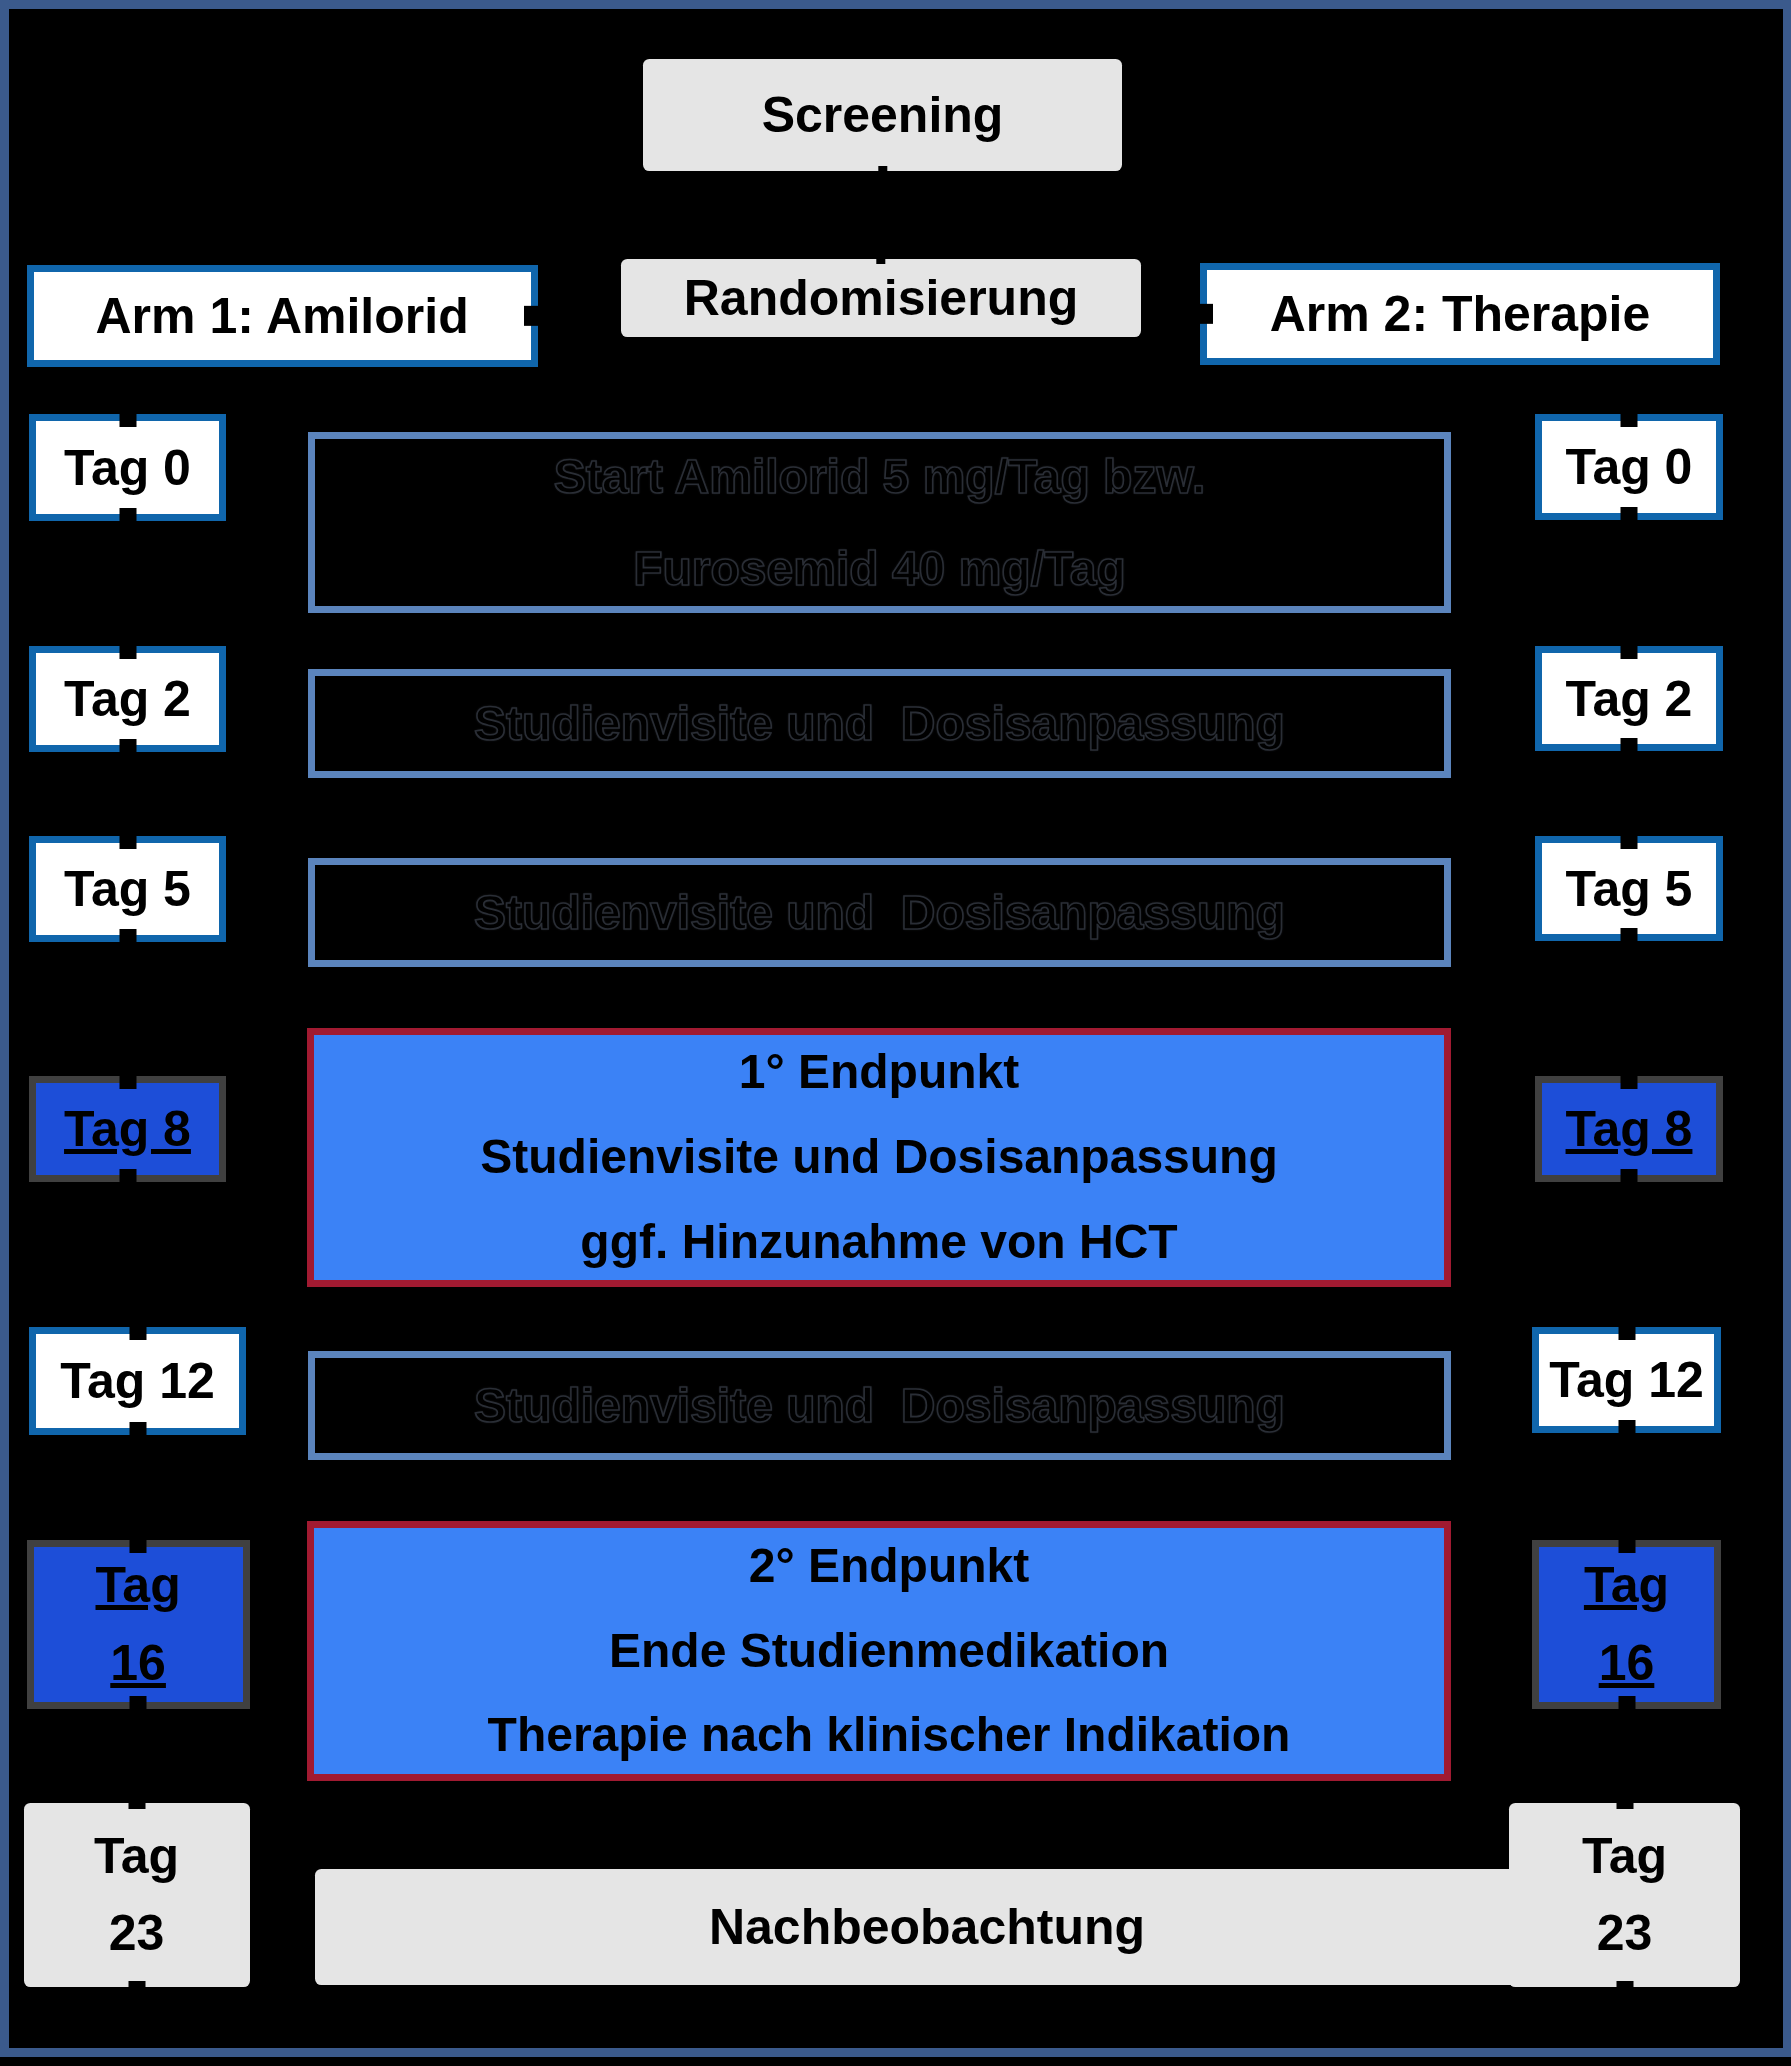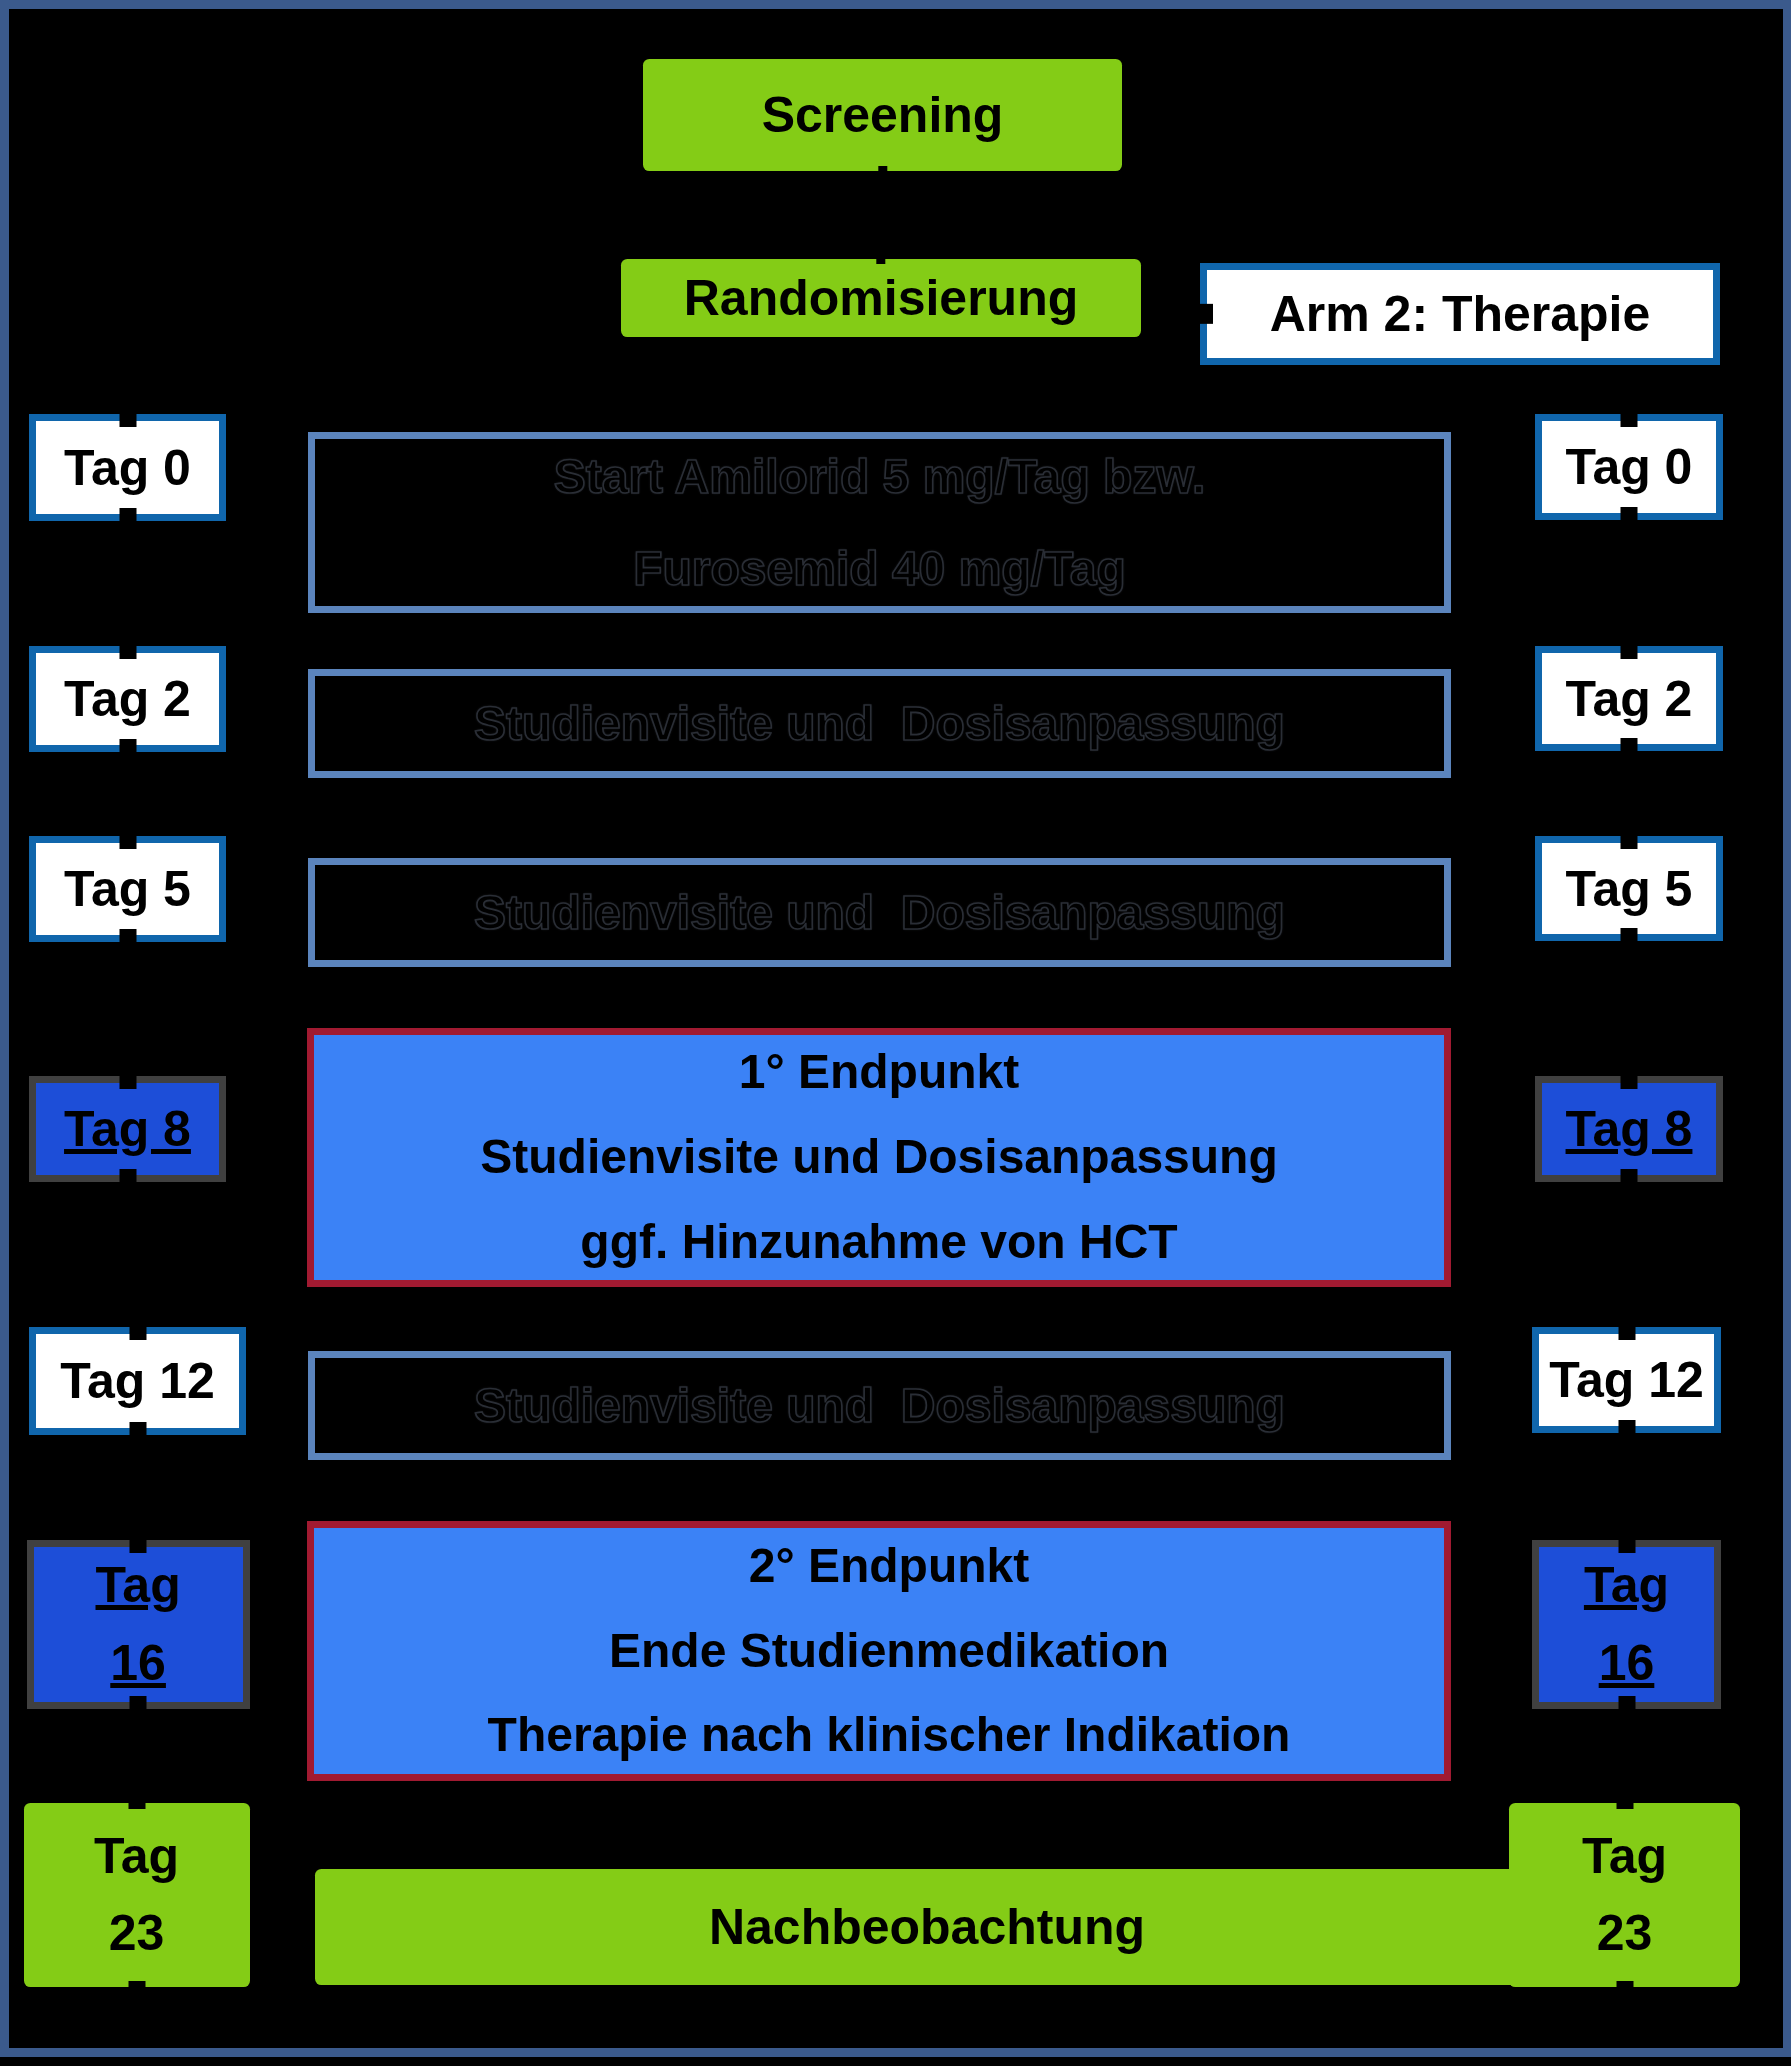--- a/index.html
+++ b/index.html
@@ -17,21 +17,21 @@
     pointer-events:none;
   }
   .box{
     position:absolute;
     box-sizing:border-box;
     display:flex;align-items:center;justify-content:center;
     text-align:center;
     color:#000;
   }
   .box .label{white-space:pre-wrap;}
-  .blue-fill{background:#84cc16;border-radius:6.3px;}
+  .blue-fill{background:#e5e5e5;border-radius:6.3px;}
   .white-box{background:#ffffff;border:7px solid #1066ac;}
   .orange-day{background:#1d4ed8;border:7px solid #404040;text-decoration:underline;}
   .steel-box{background:#000000;border:7.8px solid #5b84bc;}
   .orange-stage{background:#3b82f6;border:7.8px solid #a11a31;margin-top:26px;}
   .ghost .label{
     color:#000;
     -webkit-text-stroke:1.6px #2a2e36;
     text-shadow:0 0 2.3px rgba(68,72,80,0.85);
   }
   .fs-top{font-size:50px;}
@@ -55,20 +55,23 @@
 </style>
 </head>
 <body>
 
 <div class="canvas">
 
   <div class="box blue-fill fs-top nub-bottom" style="left:643px;top:59px;width:479px;height:112px;">
     <span class="label">Screening</span>
   </div>
 
+  <div class="box white-box fs-top nub-right" style="left:26.6px;top:265px;width:511px;height:102px;">
+    <span class="label">Arm 1: Amilorid</span>
+  </div>
 
   <div class="box blue-fill fs-top nub-top" style="left:621px;top:259px;width:520px;height:78px;">
     <span class="label">Randomisierung</span>
   </div>
 
   <div class="box white-box fs-top nub-left" style="left:1200px;top:263px;width:520px;height:102px;">
     <span class="label">Arm 2: Therapie</span>
   </div>
 
   <div class="box white-box fs-day nub-v" style="left:29px;top:414px;width:197px;height:107px;">

